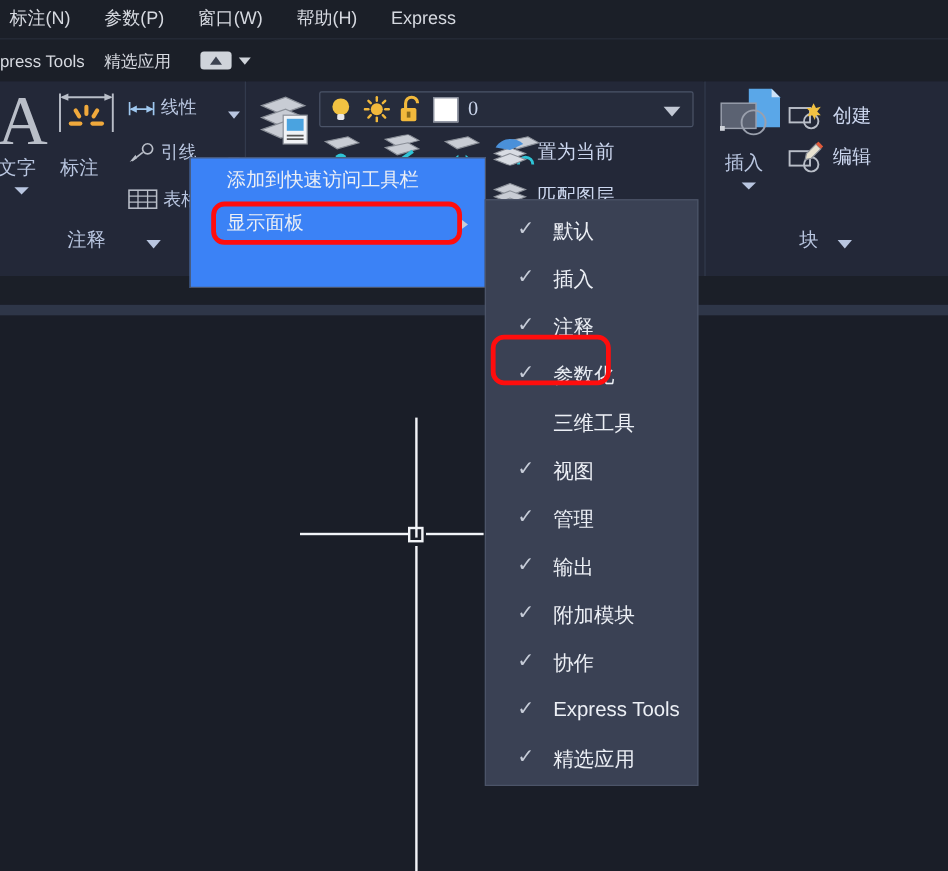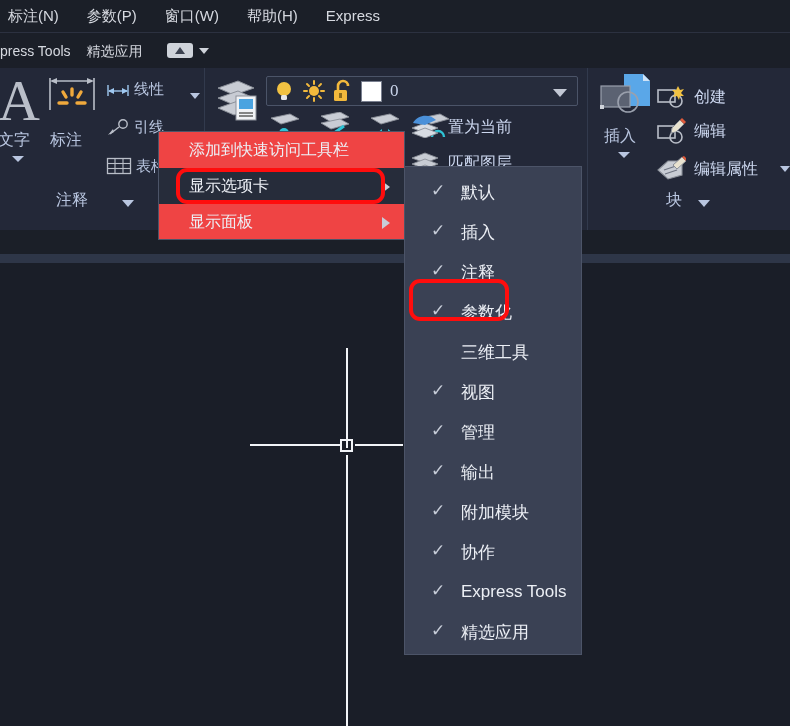--- a/index.html
+++ b/index.html
@@ -124,21 +124,21 @@
   }
   .ch-v { position: absolute; background: #f2f4f8; }
   .ch-h { position: absolute; background: #f2f4f8; }
   .ch-box {
     position: absolute; border: 2px solid #f2f4f8; background: transparent;
   }
 
   
   .ctx1 {
     position: absolute; left: 158px; top: 131px; width: 247px; height: 109px;
-    background: #ef4444; border: 1px solid #4c melhores; 
+    background: #3b82f6; border: 1px solid #4c melhores; 
   }
   .ctx1 { border: 1px solid #4c5468; }
   .ctx-item {
     position: relative; height: 36px; display: flex; align-items: center;
     color: #eceff5; font-size: 16px; padding-left: 30px;
   }
   .ctx-item.sel { background: #262c3a; }
   .ctx-arrow {
     position: absolute; right: 14px; top: 13px;
     width: 0; height: 0; border-top: 6px solid transparent; border-bottom: 6px solid transparent; border-left: 8px solid #c8cdd8;
@@ -359,31 +359,20 @@
     <div class="lrow" style="left:68px; top:50px;">
       <svg width="30" height="26">
         <rect x="2" y="8" width="17" height="12" fill="none" stroke="#b9bec8" stroke-width="1.6"></rect>
         <circle cx="20" cy="19" r="6" fill="none" stroke="#b9bec8" stroke-width="1.6"></circle>
         <path d="M16 10 l8 -8 4 4 -8 8 -5 1 z" fill="#e8e2d0" stroke="#8b9099" stroke-width="1"></path>
         <path d="M24 2 l4 4 2 -2 -4 -4 z" fill="#e05a3a"></path>
       </svg>
       <span class="txt">编辑</span>
     </div>
 
-    <div class="lrow" style="left:68px; top:88px;">
-      <svg width="30" height="26">
-        <path d="M2 14 L12 5 L26 5 L26 19 L12 23 Z" fill="#c8ccd4" stroke="#8b9099" stroke-width="1.1"></path>
-        <line x1="8" y1="14" x2="20" y2="10" stroke="#6d7380" stroke-width="1.3"></line>
-        <line x1="9" y1="18" x2="21" y2="14" stroke="#6d7380" stroke-width="1.3"></line>
-        <path d="M17 9 l9 -8 4 4 -9 8 z" fill="#e8e2d0" stroke="#8b9099" stroke-width="1"></path>
-        <path d="M26 1 l4 4 1 -2 -3 -3 z" fill="#e05a3a"></path>
-      </svg>
-      <span class="txt">编辑属性</span>
-      <span class="sub-caret" style="margin-left:14px"></span>
-    </div>
 
     <div class="blk-title">块</div>
     <div class="blk-caret"></div>
   </div>
 
   <div class="ribbon-strip-dark"></div>
   <div class="ribbon-sep"></div>
 
   <div class="canvas">
     <div class="ch-v" style="left:346px; top:85px; width:2px; height:100px;"></div>
@@ -391,24 +380,20 @@
     <div class="ch-h" style="left:250px; top:181px; width:90px; height:2px;"></div>
     <div class="ch-h" style="left:355px; top:181px; width:48px; height:2px;"></div>
     <div class="ch-box" style="left:340px; top:176px; width:13px; height:13px;"></div>
 
   </div>
 
   <div class="ctx1">
     <div class="ctx-item">
       <span>添加到快速访问工具栏</span>
     </div>
-    <div class="ctx-item sel">
-      <span>显示选项卡</span>
-      <span class="ctx-arrow"></span>
-    </div>
     <div class="ctx-item">
       <span>显示面板</span>
       <span class="ctx-arrow"></span>
     </div>
   </div>
 
   <div class="ctx2">
     <div class="ctx2-item">
       <span class="ctx2-check">✓</span>
       <span>默认</span>

